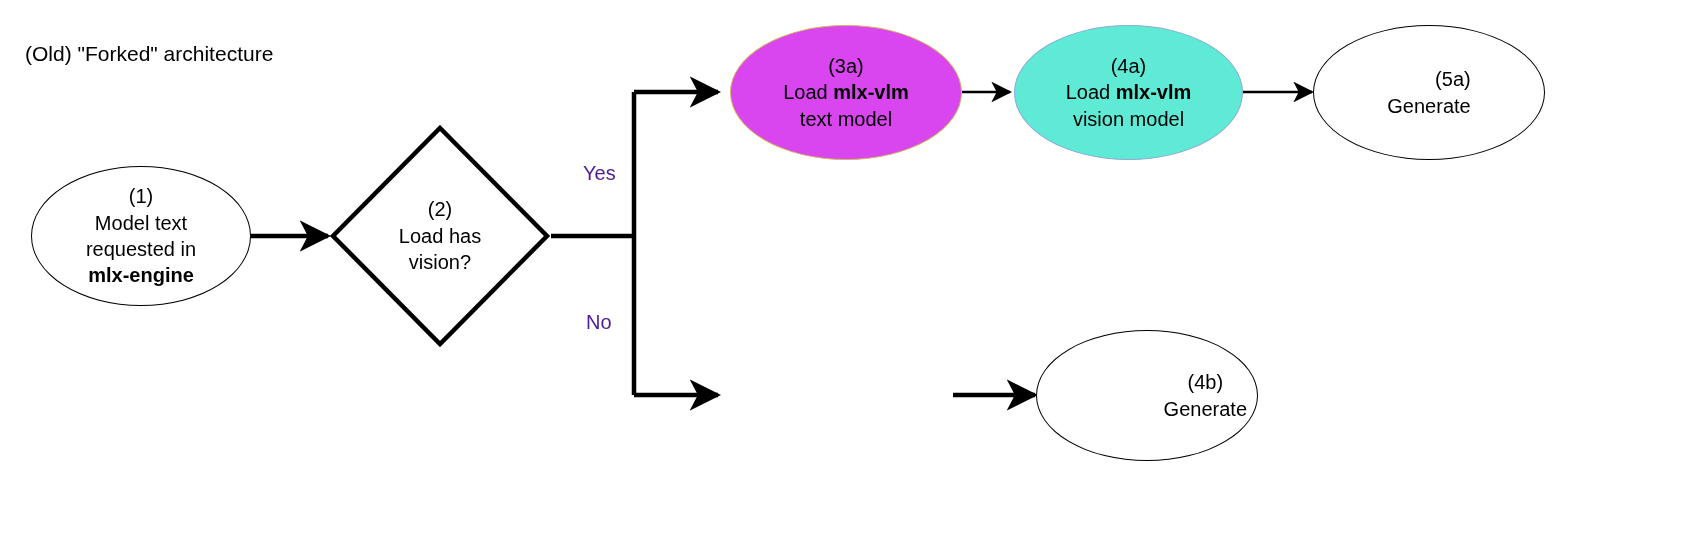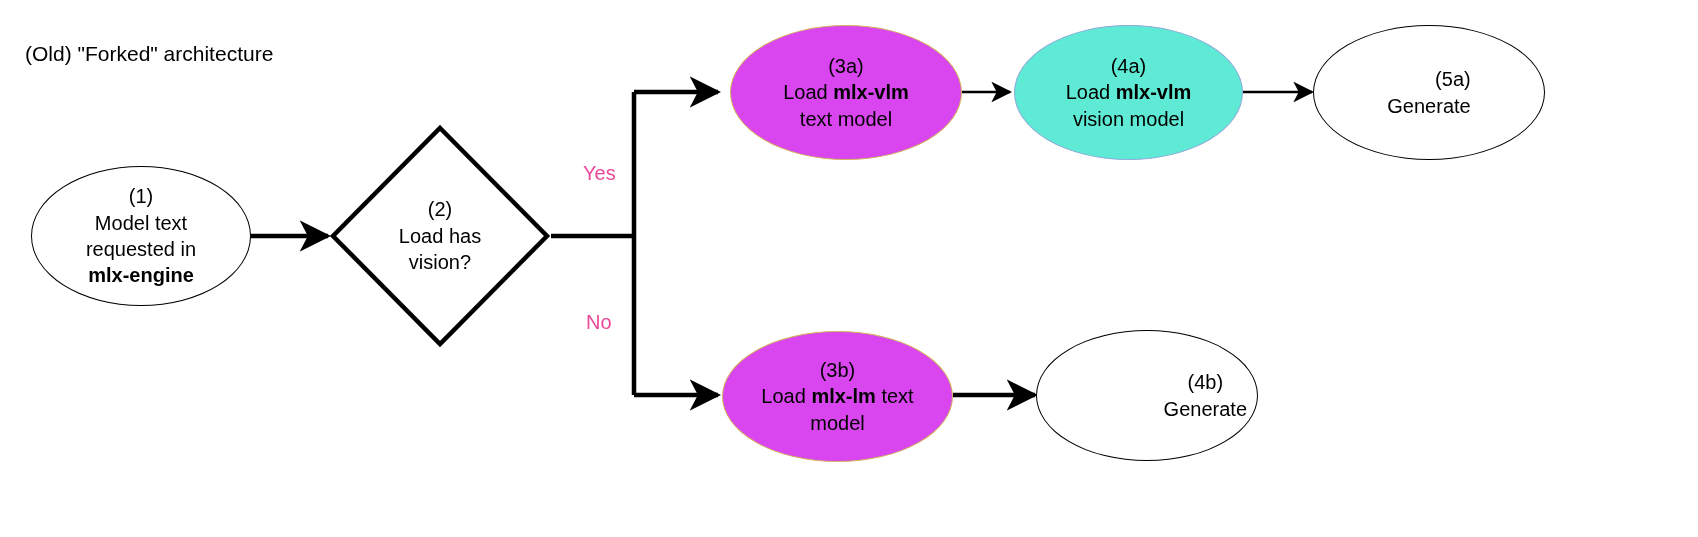--- a/index.html
+++ b/index.html
@@ -31,21 +31,21 @@
   .diamond{
     position:absolute;
   }
   .diamond .dlabel{
     position:absolute;left:0;top:0;width:100%;height:100%;
     display:flex;align-items:center;justify-content:center;
     font-size:20px;line-height:1.32;text-align:center;color:#000000;
   }
 
   .edgelabel{
-    position:absolute;font-size:20px;color:#ec4899;white-space:nowrap;
+    position:absolute;font-size:20px;color:#4c1d95;white-space:nowrap;
   }
 
   svg.wires{position:absolute;left:0;top:0;width:1698px;height:537px;overflow:visible;}
 </style>
 </head>
 <body>
 
 <div id="canvas">
 
   <div class="title">(Old) "Forked" architecture</div>
@@ -131,27 +131,20 @@
     </div>
   </div>
 
   <div class="node n-white" style="left:1313px;top:25px;width:232px;height:135px;text-align:right;">
     <div class="label">
       <span>(5a)</span><br>
       <span>Generate</span>
     </div>
   </div>
 
-  <div class="node n-cream" style="left:722px;top:331px;width:231px;height:131px;">
-    <div class="label">
-      <span>(3b)</span><br>
-      <span>Load </span><b>mlx-lm</b><span> text</span><br>
-      <span>model</span>
-    </div>
-  </div>
 
   <div class="node n-white" style="left:1036px;top:330px;width:222px;height:131px;justify-content:flex-end;">
     <div class="label">
       <span>(4b)</span><br>
       <span>Generate</span>
     </div>
   </div>
 
 </div>
 

